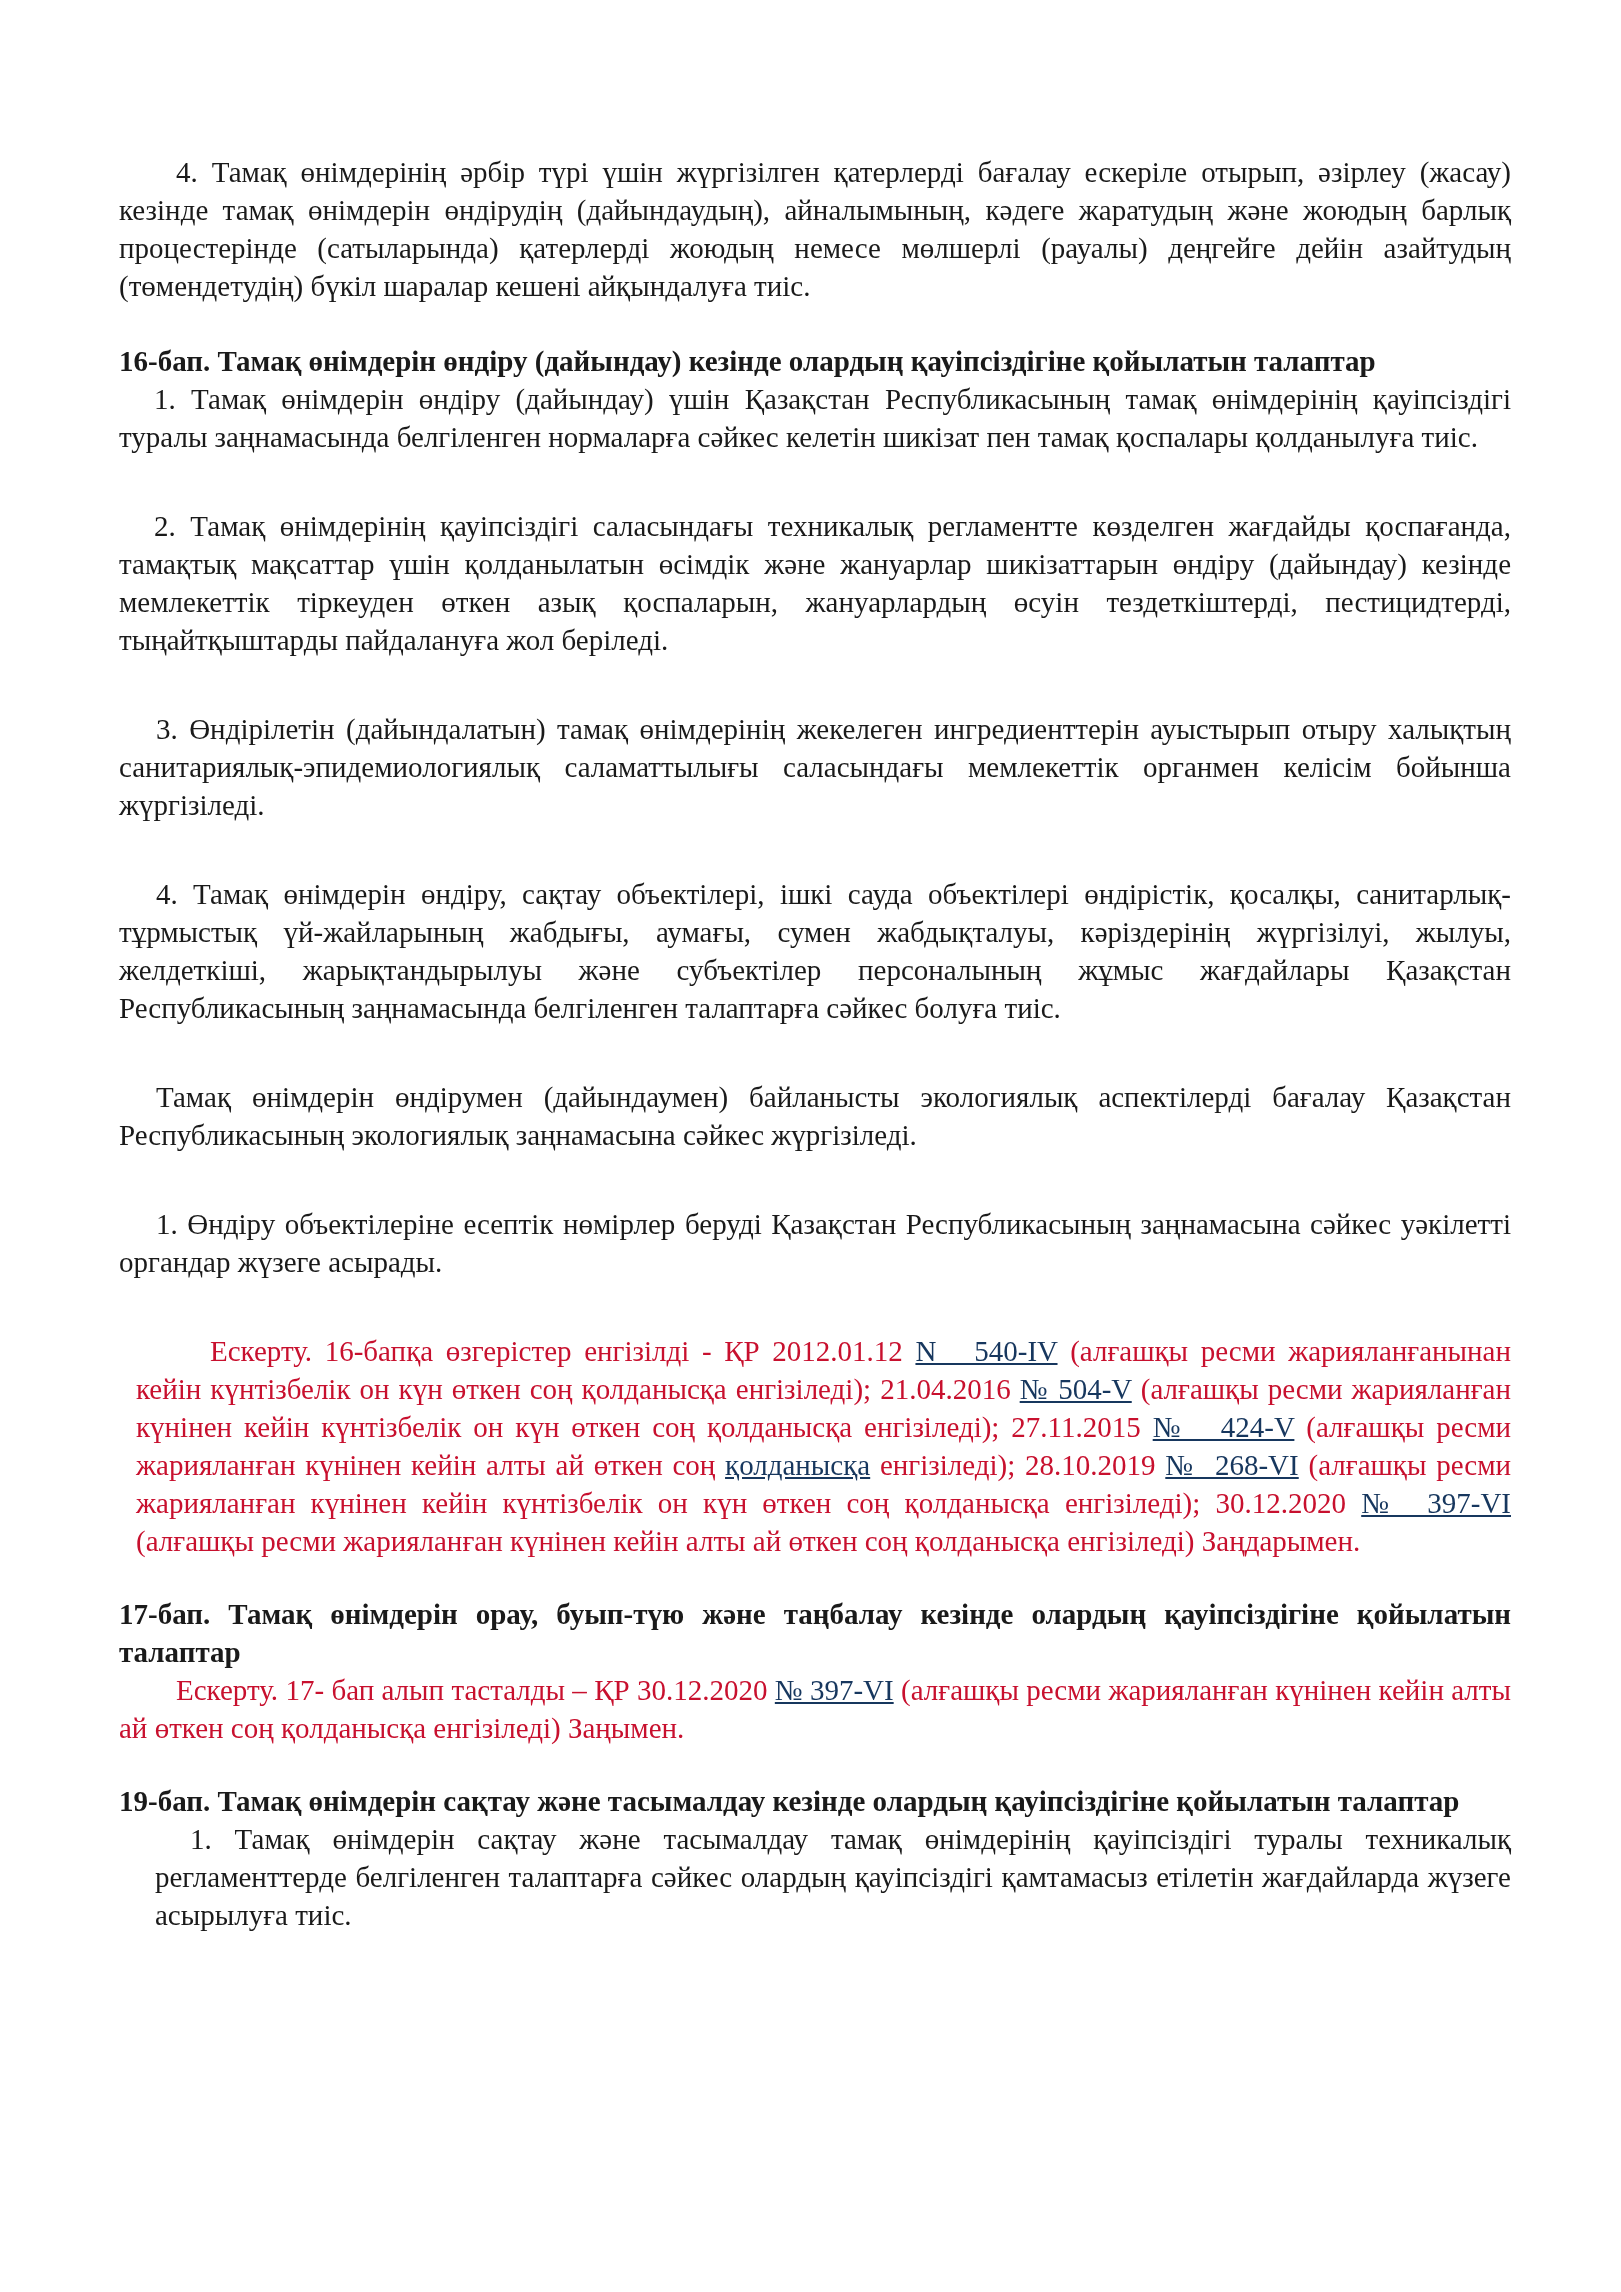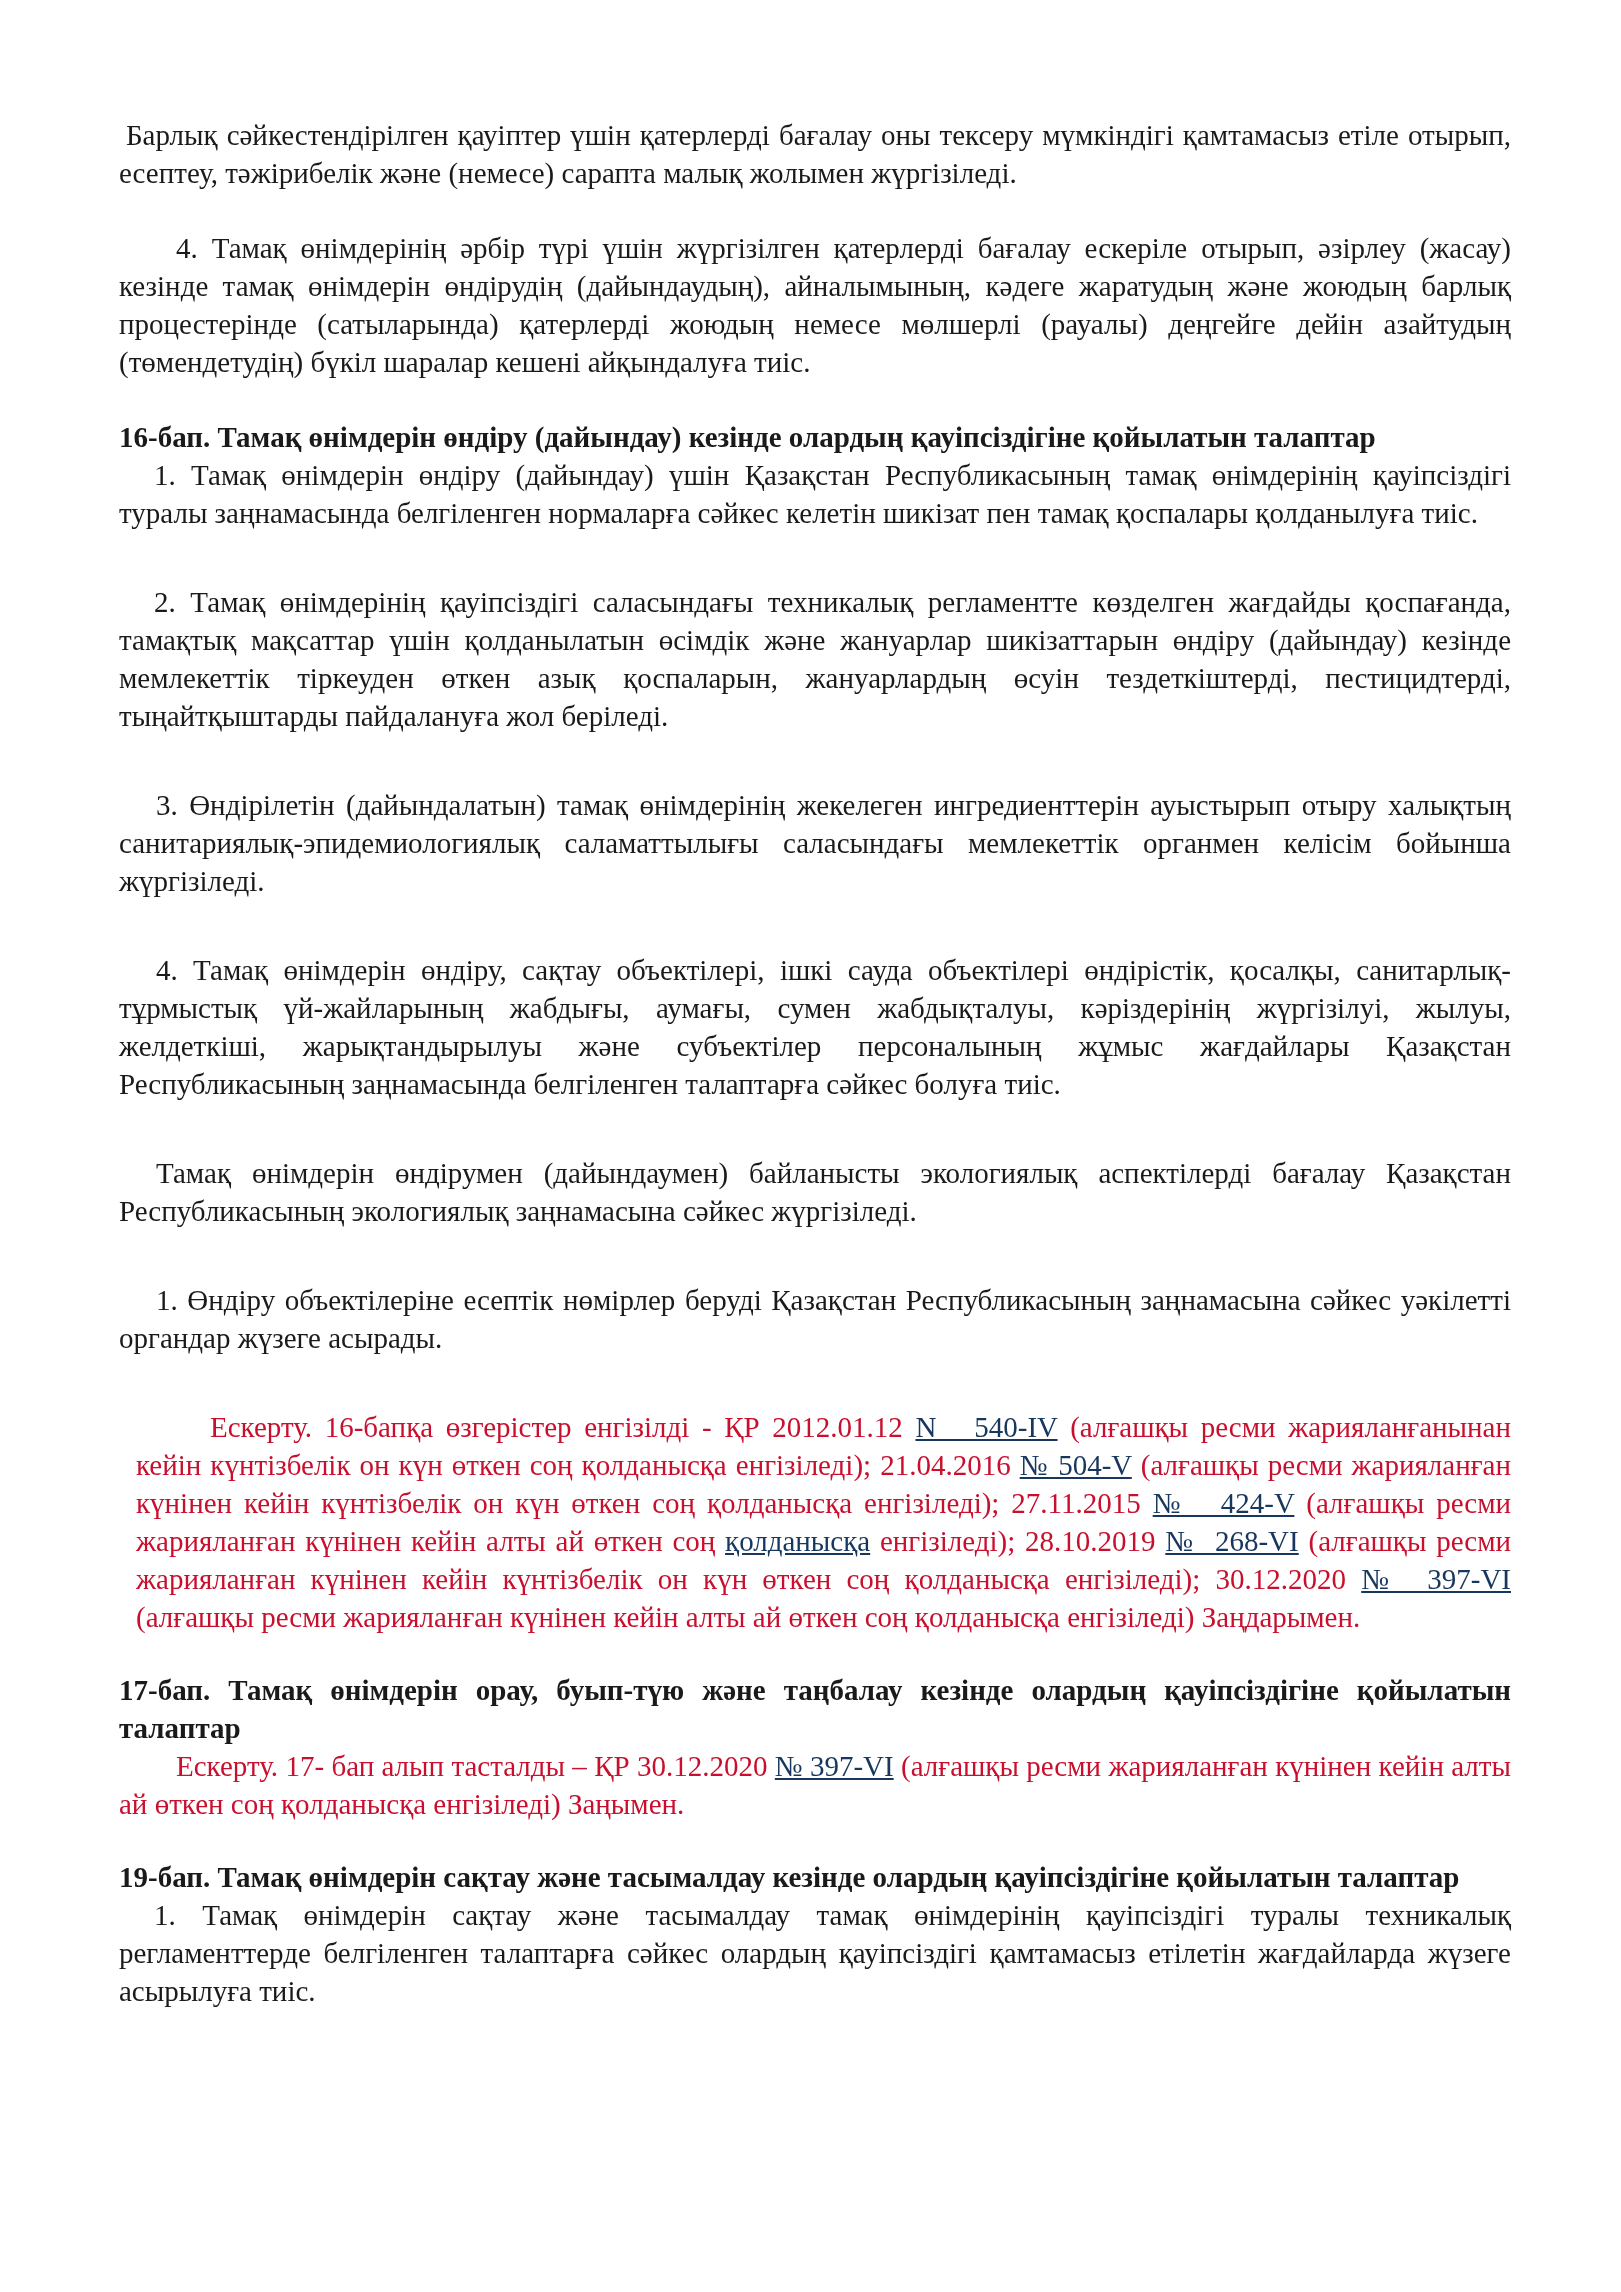--- a/index.html
+++ b/index.html
@@ -13,21 +13,20 @@
   .gap-l { margin-top: 37px; }
   .heading { font-weight: bold; text-indent: 0; margin-top: 37px; }
   .note { color: #c8102e; text-indent: 74px; }
   .note.small-indent { text-indent: 57px; }
   .link { color: #17375e; text-decoration: underline; text-decoration-color: #17375e; }
 </style>
 </head>
 <body>
 
 <div class="page">
-  <p style="text-indent:6.9px;">Барлық сәйкестендірілген қауіптер үшін қатерлерді бағалау оны тексеру мүмкіндігі қамтамасыз етіле отырып, есептеу, тәжірибелік және (немесе) сарапта малық жолымен жүргізіледі.</p>
 
   <p class="gap-l" style="margin-top:37px;">4. Тамақ өнімдерінің әрбір түрі үшін жүргізілген қатерлерді бағалау ескеріле отырып, әзірлеу (жасау) кезінде тамақ өнімдерін өндірудің (дайындаудың), айналымының, кәдеге жаратудың және жоюдың барлық процестерінде (сатыларында) қатерлерді жоюдың немесе мөлшерлі (рауалы) деңгейге дейін азайтудың (төмендетудің) бүкіл шаралар кешені айқындалуға тиіс.</p>
 
   <div>
     <p class="heading">16-бап. Тамақ өнімдерін өндіру (дайындау) кезінде олардың қауіпсіздігіне қойылатын талаптар</p>
     <p style="text-indent:35px;">1. Тамақ өнімдерін өндіру (дайындау) үшін Қазақстан Республикасының тамақ өнімдерінің қауіпсіздігі туралы заңнамасында белгіленген нормаларға сәйкес келетін шикізат пен тамақ қоспалары қолданылуға тиіс.</p>
     <p class="gap-l" style="margin-top:51px;text-indent:35px;">2. Тамақ өнімдерінің қауіпсіздігі саласындағы техникалық регламентте көзделген жағдайды қоспағанда, тамақтық мақсаттар үшін қолданылатын өсімдік және жануарлар шикізаттарын өндіру (дайындау) кезінде мемлекеттік тіркеуден өткен азық қоспаларын, жануарлардың өсуін тездеткіштерді, пестицидтерді, тыңайтқыштарды пайдалануға жол беріледі.</p>
     <p class="gap-l" style="margin-top:51px;text-indent:37px;">3. Өндірілетін (дайындалатын) тамақ өнімдерінің жекелеген ингредиенттерін ауыстырып отыру халықтың санитариялық-эпидемиологиялық саламаттылығы саласындағы мемлекеттік органмен келісім бойынша жүргізіледі.</p>
     <p class="gap-l" style="margin-top:51px;text-indent:37px;">4. Тамақ өнімдерін өндіру, сақтау объектілері, ішкі сауда объектілері өндірістік, қосалқы, санитарлық-тұрмыстық үй-жайларының жабдығы, аумағы, сумен жабдықталуы, кәріздерінің жүргізілуі, жылуы, желдеткіші, жарықтандырылуы және субъектілер персоналының жұмыс жағдайлары Қазақстан Республикасының заңнамасында белгіленген талаптарға сәйкес болуға тиіс.</p>
     <p class="gap-l" style="margin-top:51px;text-indent:37px;">Тамақ өнімдерін өндірумен (дайындаумен) байланысты экологиялық аспектілерді бағалау Қазақстан Республикасының экологиялық заңнамасына сәйкес жүргізіледі.</p>
@@ -40,16 +39,16 @@
 
   <div>
     <p class="heading" style="margin-top:35px;">17-бап. Тамақ өнімдерін орау, буып-түю және таңбалау кезінде олардың қауіпсіздігіне қойылатын талаптар</p>
     <p class="note small-indent" style="text-indent:57px;">
       <span>Ескерту. 17- бап алып тасталды – ҚР 30.12.2020 </span><a class="link">№ 397-VI</a><span> (алғашқы ресми жарияланған күнінен кейін алты ай өткен соң қолданысқа енгізіледі) Заңымен.</span>
     </p>
   </div>
 
   <div>
     <p class="heading" style="margin-top:35px;">19-бап. Тамақ өнімдерін сақтау және тасымалдау кезінде олардың қауіпсіздігіне қойылатын талаптар</p>
-    <p style="text-indent:35px;">1. Тамақ өнімдерін сақтау және тасымалдау тамақ өнімдерінің қауіпсіздігі туралы техникалық регламенттерде белгіленген талаптарға сәйкес олардың қауіпсіздігі қамтамасыз етілетін жағдайларда жүзеге асырылуға тиіс.</p>
+    <p style="text-indent:35px;margin-left:36px;">1. Тамақ өнімдерін сақтау және тасымалдау тамақ өнімдерінің қауіпсіздігі туралы техникалық регламенттерде белгіленген талаптарға сәйкес олардың қауіпсіздігі қамтамасыз етілетін жағдайларда жүзеге асырылуға тиіс.</p>
   </div>
 </div>
 
 
 </body></html>

